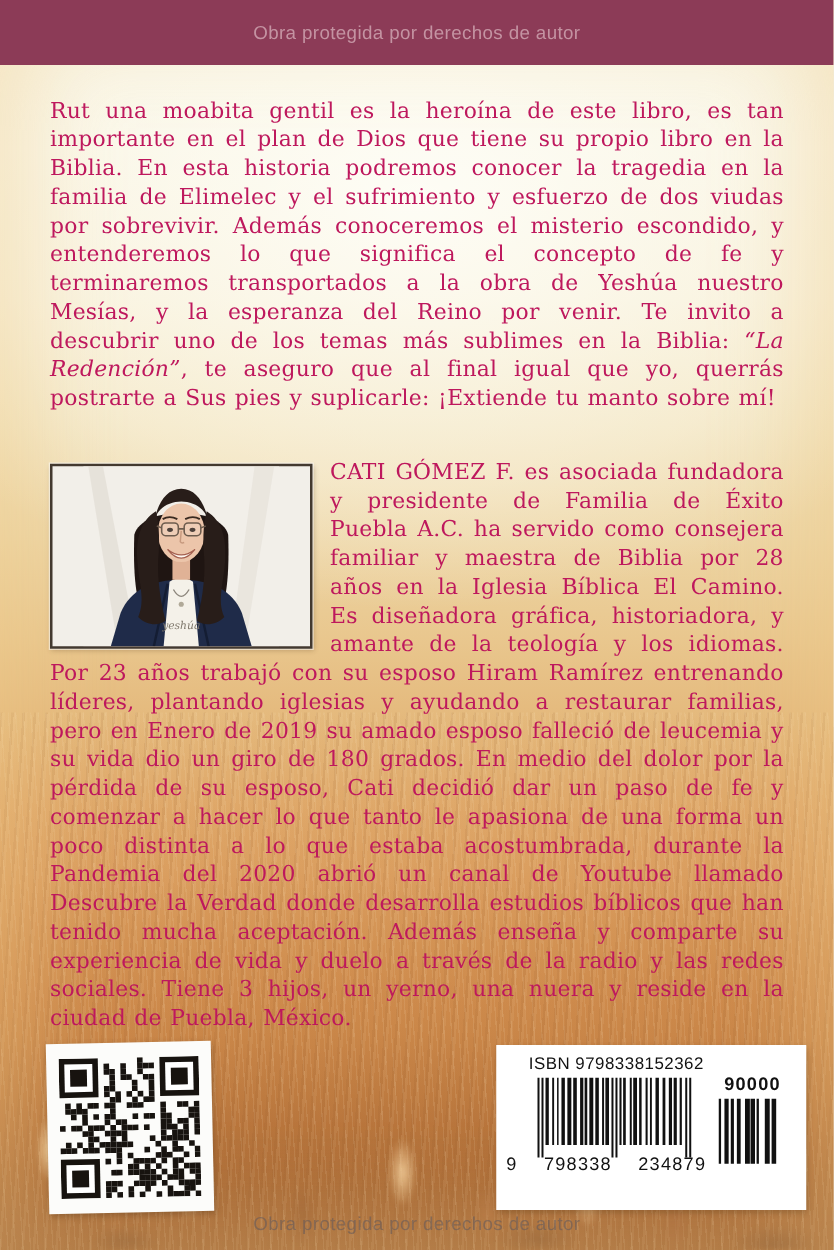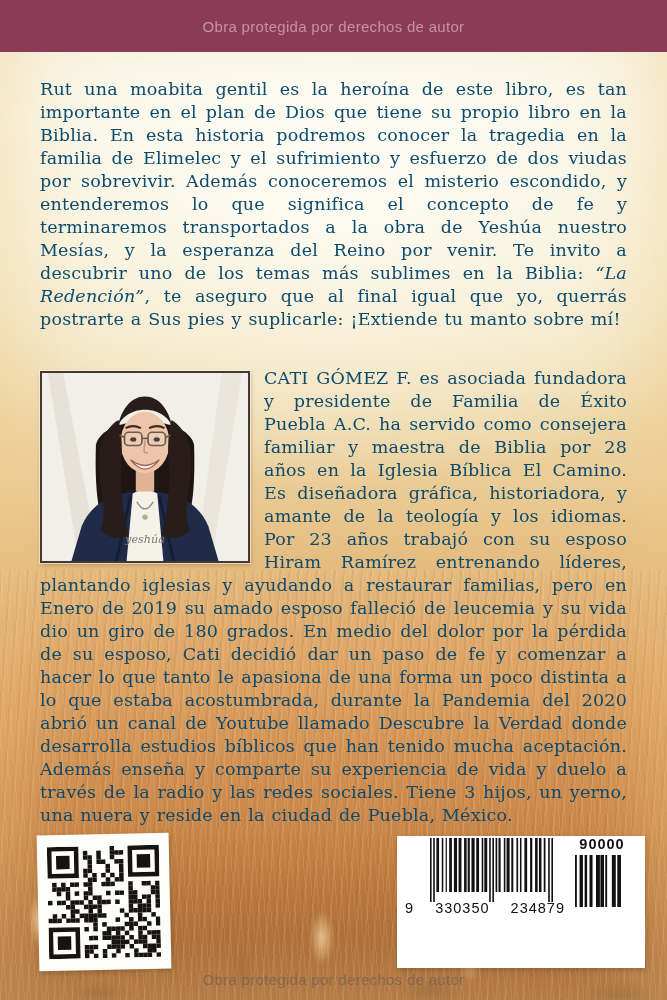--- a/index.html
+++ b/index.html
@@ -27,27 +27,27 @@
       radial-gradient(40px 18px at 100px 224px, rgba(120,70,35,0.5), rgba(120,70,35,0) 70%),
       radial-gradient(46px 20px at 430px 222px, rgba(120,70,35,0.5), rgba(120,70,35,0) 70%),
       radial-gradient(50px 22px at 620px 226px, rgba(110,62,30,0.5), rgba(110,62,30,0) 70%);}
   .edge-glow{position:absolute;inset:0;z-index:0;pointer-events:none;
       box-shadow:inset 0 0 70px 25px rgba(240,203,138,0.38);}
   
   .banner{position:relative;z-index:1;height:52px;background:#8c3b57;
       display:flex;align-items:center;justify-content:center;}
   .banner span{font-family:"Liberation Sans",sans-serif;font-size:15px;letter-spacing:0.3px;color:#c493a2;}
   
-  .content{position:relative;z-index:1;padding:26px 40px 0;color:#0c4a6e;}
+  .content{position:relative;z-index:1;padding:26px 40px 0;color:#be185d;}
   .synopsis,.bio{margin:0;text-align:justify;font-size:17.5px;line-height:23px;
       letter-spacing:0.2px;word-spacing:1px;}
   .synopsis{margin-bottom:36px;}
   .highlight{font-style:italic;}
   .bio-block::after{content:"";display:block;clear:both;}
-  .photo-frame{float:left;width:210px;height:192px;box-sizing:border-box;border:2px solid #43392f;
+  .photo-frame{float:left;width:210px;height:148px;box-sizing:border-box;border:2px solid #43392f;
       background:#f2efe9;margin:4px 14px 4px 0;
       box-shadow:0 0 0 1px rgba(255,255,255,0.55), 1px 2px 4px rgba(90,60,30,0.3);text-align:right;}
   .photo-frame svg{display:block;width:100%;height:100%;}
   
   .qr-box{position:absolute;left:38px;bottom:30px;width:132px;height:136px;background:#fcfcfa;z-index:3;
       transform:rotate(-1.2deg);box-shadow:1px 2px 5px rgba(80,50,20,0.35);
       display:flex;align-items:center;justify-content:center;}
   
   .isbn-box{position:absolute;right:22px;bottom:32px;width:248px;height:132px;background:#ffffff;z-index:3;
       font-family:"Liberation Sans",sans-serif;color:#111;box-shadow:1px 2px 5px rgba(80,50,20,0.3);}
@@ -338,20 +338,21 @@
         <rect x="76.16000000000001" y="107.52000000000001" width="4.48" height="4.48" fill="#17130f"></rect>
         <rect x="85.12" y="107.52000000000001" width="4.48" height="4.48" fill="#17130f"></rect>
         <rect x="89.60000000000001" y="107.52000000000001" width="4.48" height="4.48" fill="#17130f"></rect>
         <rect x="94.08000000000001" y="107.52000000000001" width="4.48" height="4.48" fill="#17130f"></rect>
         <rect x="98.56" y="107.52000000000001" width="4.48" height="4.48" fill="#17130f"></rect>
         <rect x="107.52000000000001" y="107.52000000000001" width="4.48" height="4.48" fill="#17130f"></rect>
       </svg>
   </div>
 
   <div class="isbn-box">
+    <div class="isbn-label">ISBN 9798338152362</div>
     <div class="bc-row">
       <svg id="bc-main" class="bc-main" width="128" height="68">
           <rect x="1" y="0" width="1.6" height="64" fill="#111"></rect>
           <rect x="4.2" y="0" width="1.6" height="64" fill="#111"></rect>
           <rect x="7.4" y="0" width="2.6554597862064835" height="54" fill="#111"></rect>
           <rect x="12.755494987452403" y="0" width="1.527431224659085" height="54" fill="#111"></rect>
           <rect x="16.653919620998202" y="0" width="1.204329282976687" height="54" fill="#111"></rect>
           <rect x="20.16101177241653" y="0" width="2.728245389647782" height="54" fill="#111"></rect>
           <rect x="24.89708642964251" y="0" width="3.1734916005283593" height="54" fill="#111"></rect>
           <rect x="29.575321769341823" y="0" width="2.8716721944510937" height="54" fill="#111"></rect>
@@ -373,21 +374,21 @@
           <rect x="95.39229577966033" y="0" width="2.7336674394086002" height="54" fill="#111"></rect>
           <rect x="101.05935064540243" y="0" width="2.2277269802987574" height="54" fill="#111"></rect>
           <rect x="106.05822859229518" y="0" width="2.5579736081883313" height="54" fill="#111"></rect>
           <rect x="109.92338705128057" y="0" width="2.526514162495732" height="54" fill="#111"></rect>
           <rect x="114.72066303091121" y="0" width="1.756439928524196" height="54" fill="#111"></rect>
           <rect x="119.19065123368053" y="0" width="1.6" height="64" fill="#111"></rect>
           <rect x="122.39065123368052" y="0" width="1.6" height="64" fill="#111"></rect>
         </svg>
       <div class="bc-digits">
         <span>9</span>
-        <span>330350</span>
+        <span>798338</span>
         <span>234879</span>
       </div>
       <div class="bc-price">90000</div>
       <svg id="bc-supp" class="bc-supp" width="58" height="56">
           <rect x="2" y="2" width="1.8596234621480108" height="52" fill="#111"></rect>
           <rect x="6.550286160828546" y="2" width="3.369913713820279" height="52" fill="#111"></rect>
           <rect x="11.622319467319176" y="2" width="2.5071211457252502" height="52" fill="#111"></rect>
           <rect x="16.493717295955868" y="2" width="3.0337737737223507" height="52" fill="#111"></rect>
           <rect x="22.99127199817449" y="2" width="3.91291459845379" height="52" fill="#111"></rect>
           <rect x="27.410931083047764" y="2" width="3.5843190742656588" height="52" fill="#111"></rect>

